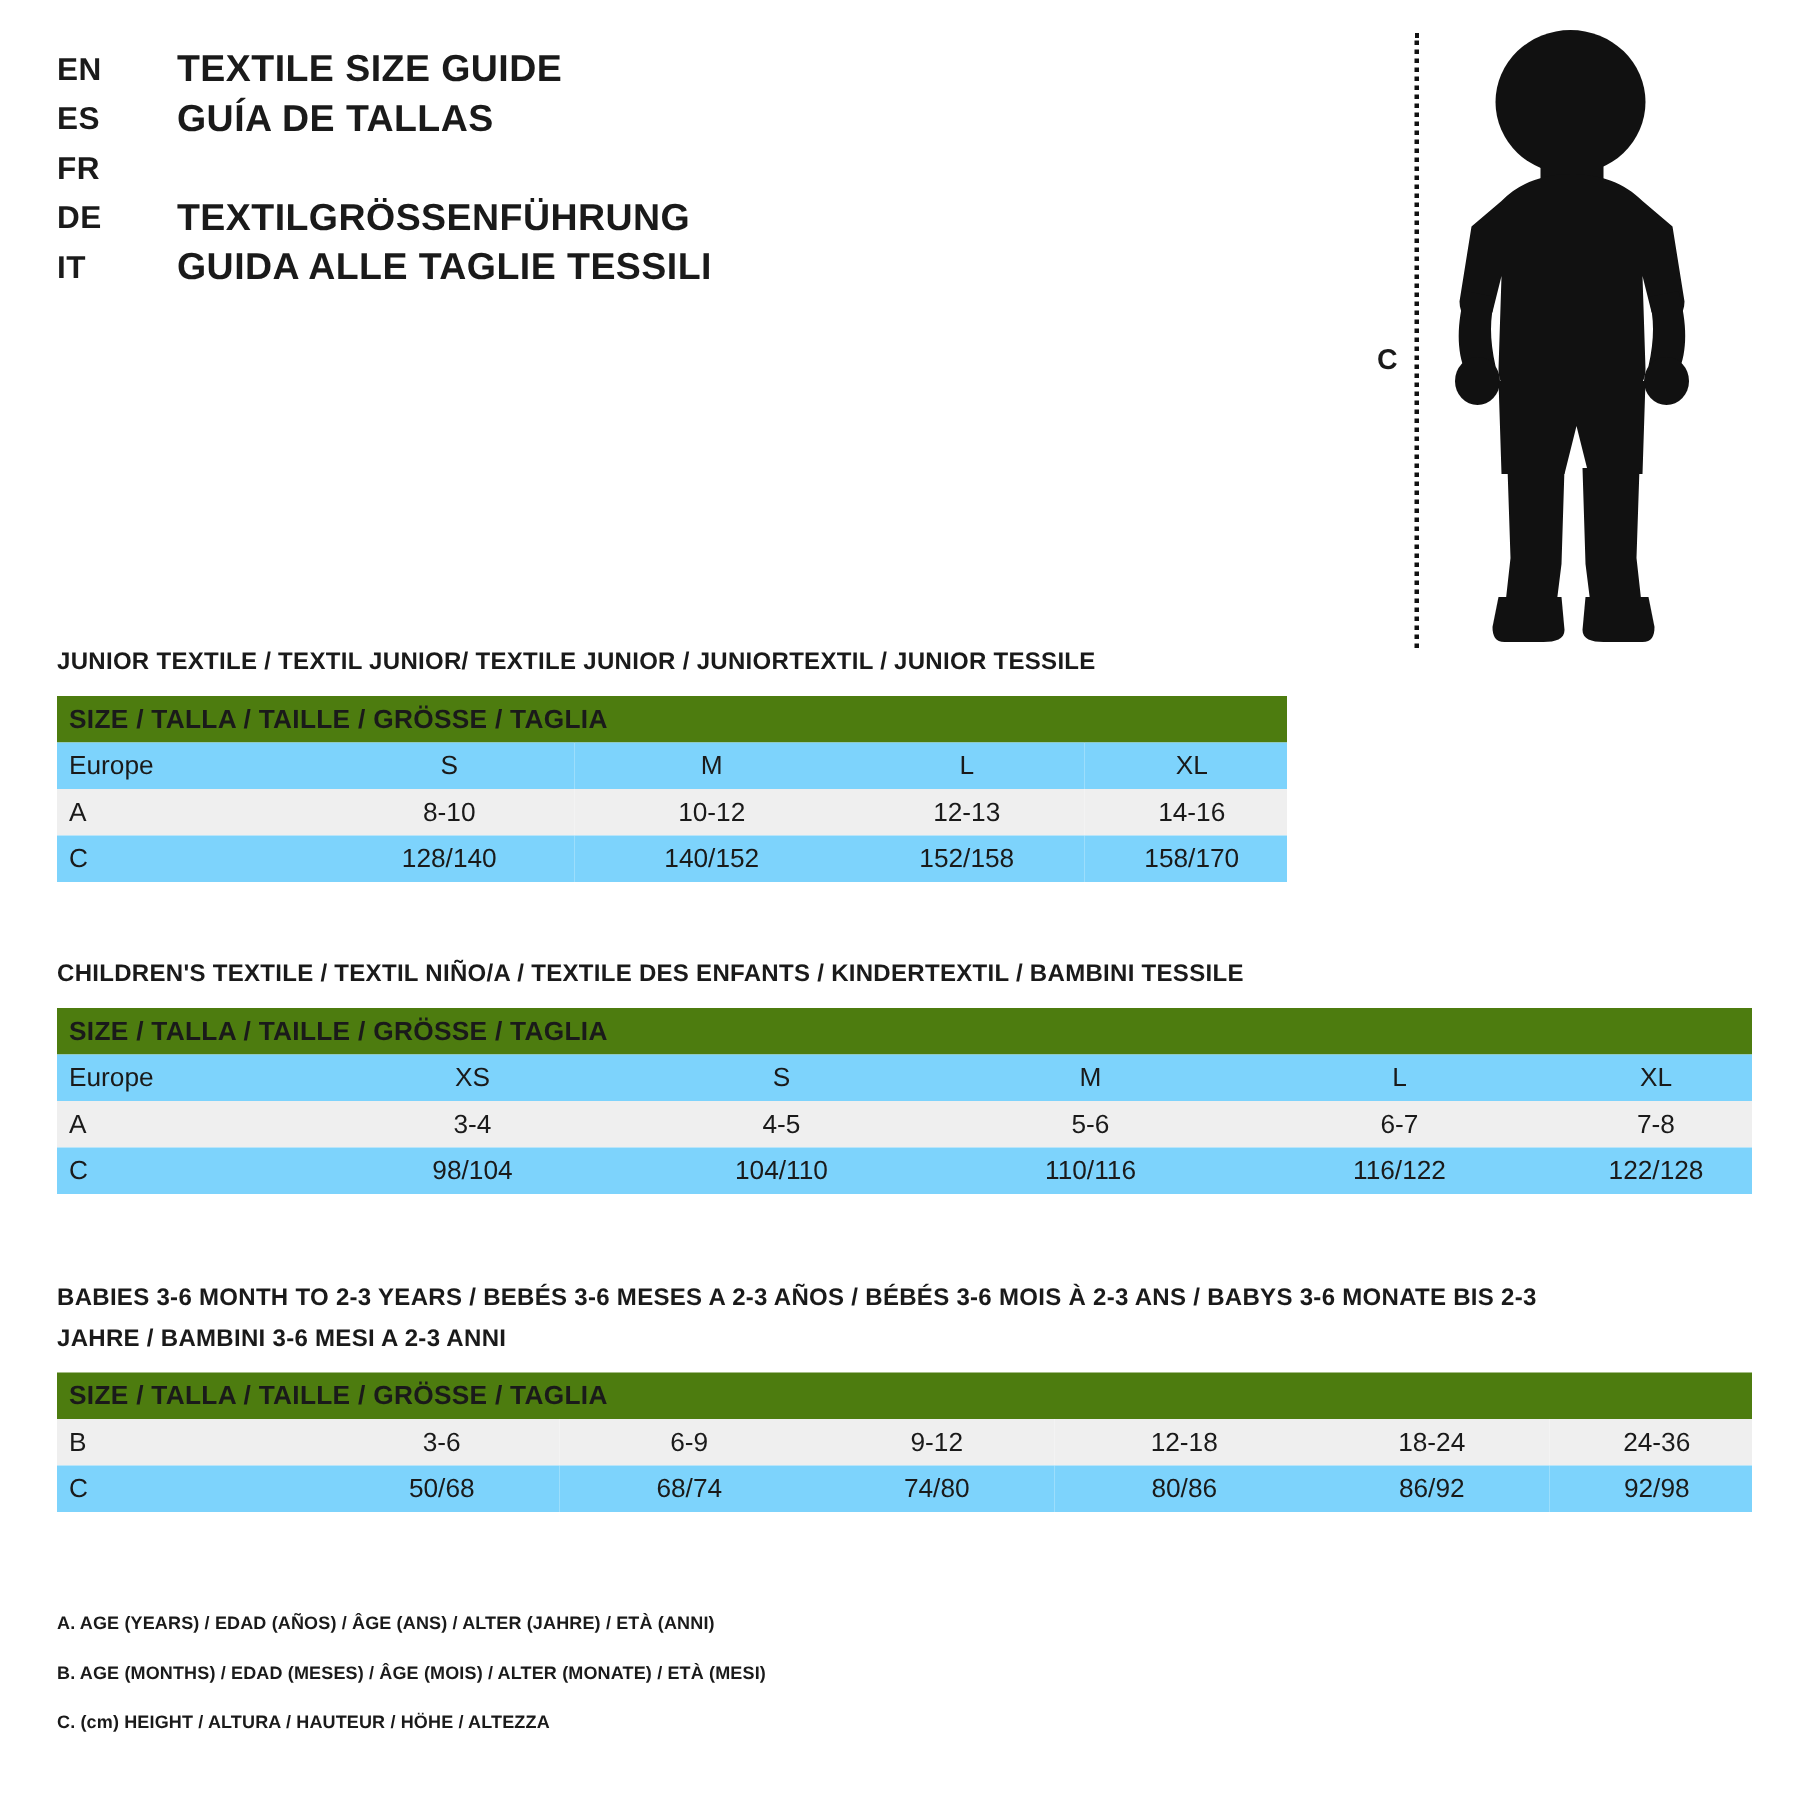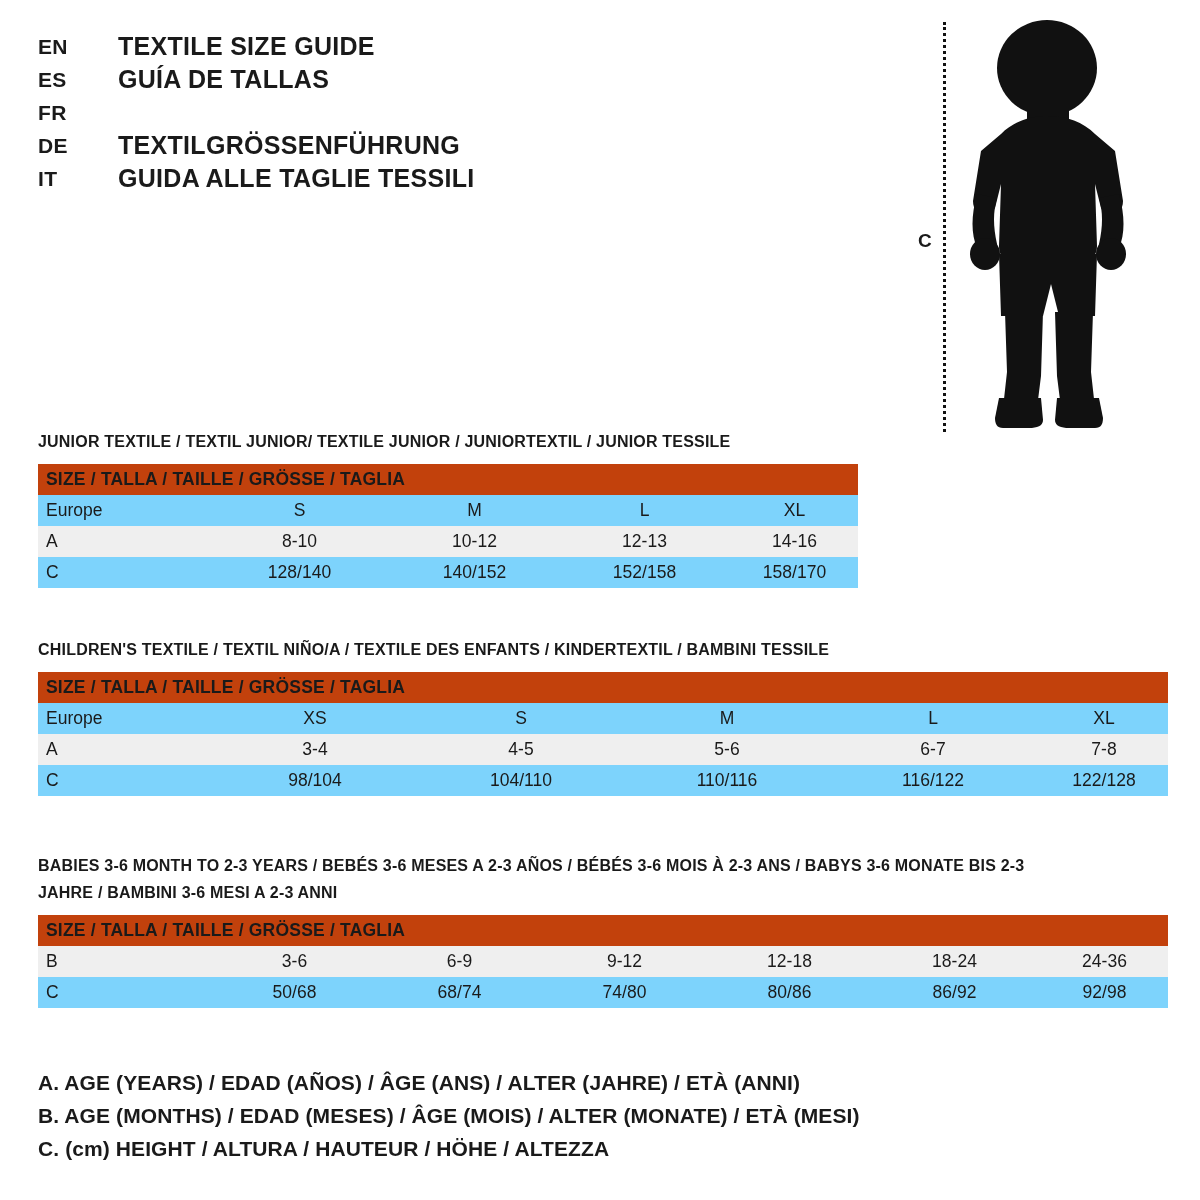--- a/index.html
+++ b/index.html
@@ -86,35 +86,35 @@
     table-layout: fixed;
   }
   table.sz td {
     font-size: 17.5px;
     height: 31px;
     padding: 0 0 0 8px;
     vertical-align: middle;
     white-space: nowrap;
   }
   tr.band-head td {
-    background: #c2410c;
+    background: #4d7c0f;
     font-weight: bold;
     letter-spacing: 0.2px;
   }
   tr.row-alt td { background: #efefef; }
   tr.row-plain td { background: #7dd3fc; }
   td.center { text-align: center; padding-left: 0; }
   td.label { font-weight: normal; }
 
   
   .legend {
     position: absolute;
     left: 38px;
     top: 1066px;
-    font-size: 21px;
+    font-size: 12px;
     font-weight: bold;
     letter-spacing: 0.1px;
     line-height: 33px;
   }
   .legend div { white-space: nowrap; }
 </style>
 </head>
 <body>
 
 <div class="header">

